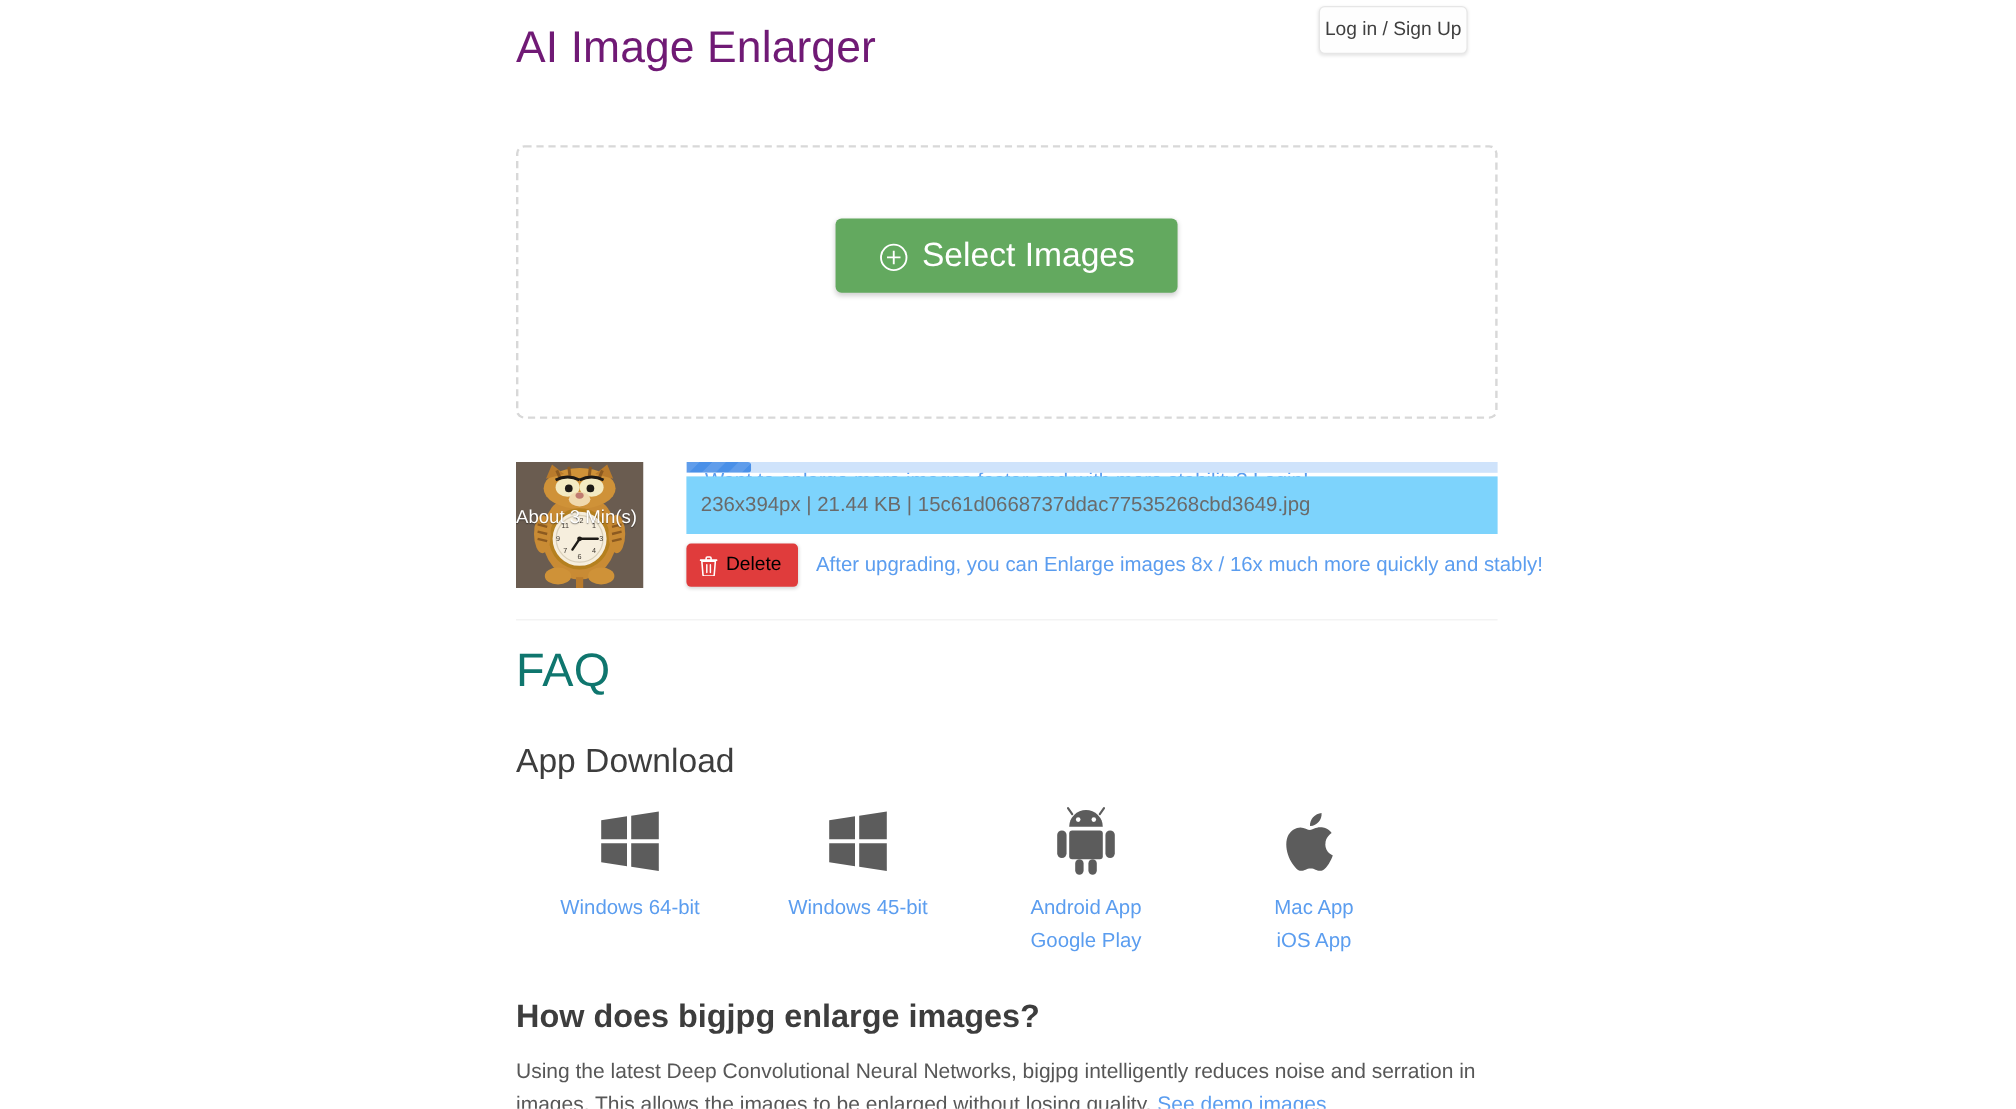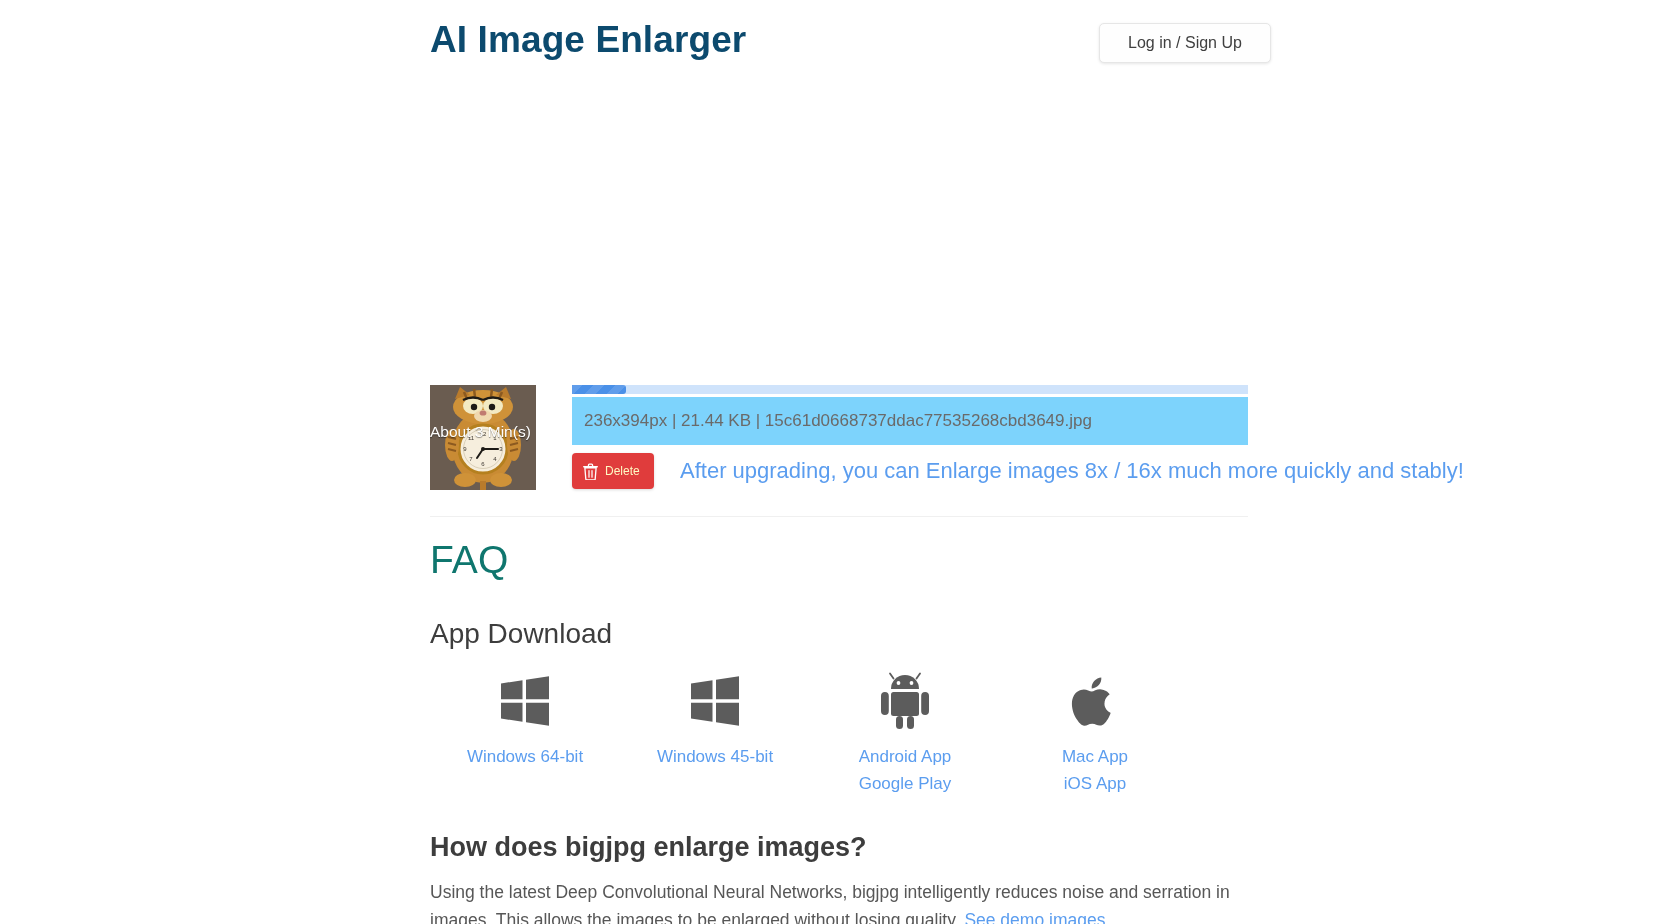--- a/index.html
+++ b/index.html
@@ -30,31 +30,31 @@
     left: 0;
     top: 0;
     width: 1680px;
     height: 88px;
   }
   .app-title {
     position: absolute;
     left: 430px;
     top: 17px;
     font-size: 37px;
-    font-weight: 700;
-    color: #0c4a6e;
+    font-weight: 400;
+    color: #701a75;
     letter-spacing: 0.1px;
     line-height: 46px;
     white-space: nowrap;
   }
   .login-btn {
     position: absolute;
     left: 1099px;
-    top: 23px;
-    width: 172px;
+    top: 5px;
+    width: 124px;
     height: 40px;
     background: #fefefe;
     border: 1px solid #e6e6e6;
     border-radius: 5px;
     box-shadow: 0 1px 3px rgba(0,0,0,0.10);
     color: #3f3f3f;
     font-size: 16px;
     line-height: 38px;
     text-align: center;
     cursor: pointer;
@@ -195,38 +195,38 @@
   .delete-btn {
     position: absolute;
     left: 0;
     top: 0;
     height: 36px;
     padding: 0 14px 0 11px;
     background: #e03c3c;
     border: none;
     border-radius: 4px;
     box-shadow: 0 1px 3px rgba(0,0,0,0.15);
-    color: #fef9c3;
+    color: #000000;
     font-family: "Liberation Sans", sans-serif;
-    font-size: 12px;
+    font-size: 16px;
     line-height: 36px;
     white-space: nowrap;
     cursor: pointer;
     display: flex;
     align-items: center;
     gap: 7px;
   }
   .trash-icon { display: block; width: 15px; height: 17px; flex: 0 0 auto; }
   .upgrade-note {
     position: absolute;
     left: 108px;
     top: 0;
     height: 36px;
     color: #5b9def;
-    font-size: 22px;
+    font-size: 17px;
     line-height: 36px;
     white-space: nowrap;
     cursor: pointer;
   }
 
   
   .divider {
     position: absolute;
     left: 430px;
     top: 516px;
@@ -309,20 +309,32 @@
 </head>
 <body>
 
 <div class="page">
 
   <div class="header">
     <div class="app-title">AI Image Enlarger</div>
     <div class="login-btn">Log in / Sign Up</div>
   </div>
 
+  <div class="dropzone">
+    <button class="select-btn">
+      <span class="plus-circle">
+        <svg viewBox="0 0 24 24" width="25" height="25" aria-hidden="true">
+          <circle cx="12" cy="12" r="10.2" fill="none" stroke="#ffffff" stroke-width="1.5"></circle>
+          <path d="M12 6.6 V17.4 M6.6 12 H17.4" stroke="#ffffff" stroke-width="1.5" stroke-linecap="butt"></path>
+        </svg>
+      </span>
+      <span>Select Images</span>
+    </button>
+    <div class="dz-link">Want to enlarge more images faster and with more stability? Login!</div>
+  </div>
 
   <div class="file-row">
 
     <div class="thumb">
       <svg viewBox="0 0 106 105" aria-hidden="true">
         <defs>
           <clipPath id="thumbclip">
               <rect x="0" y="0" width="106" height="105"></rect>
             </clipPath>
         </defs>

